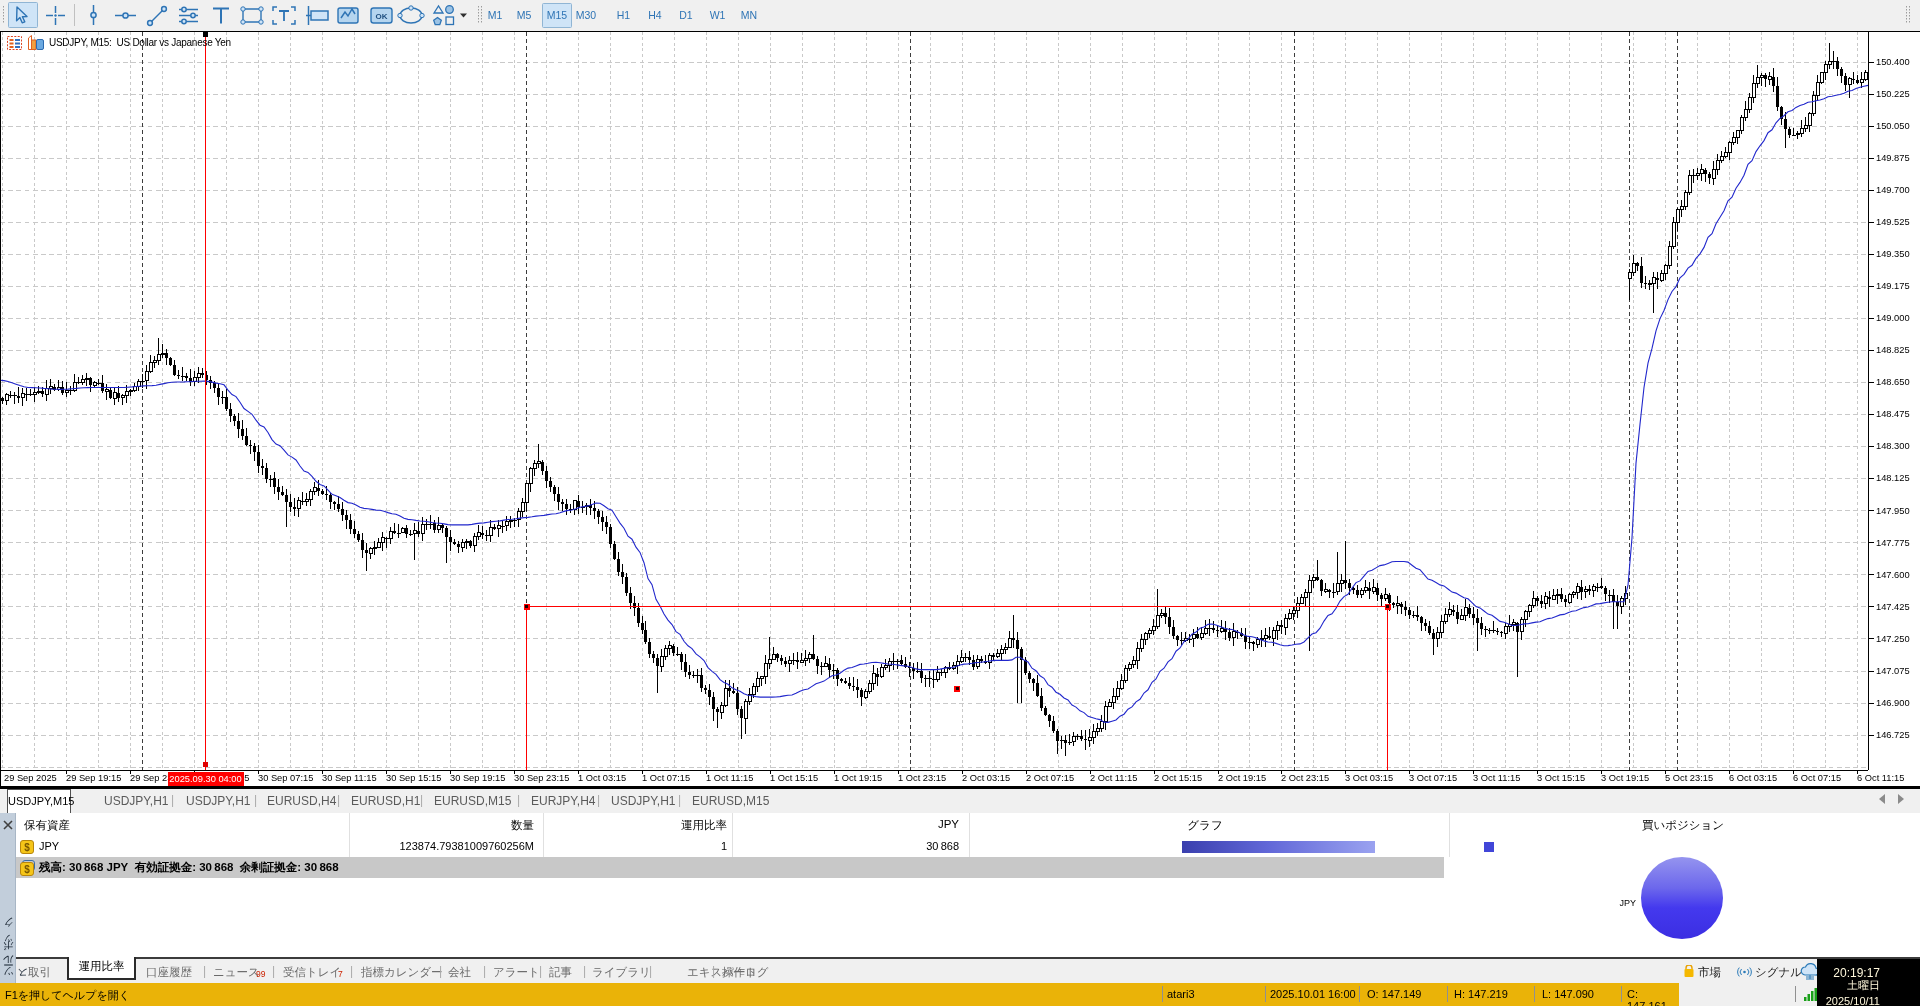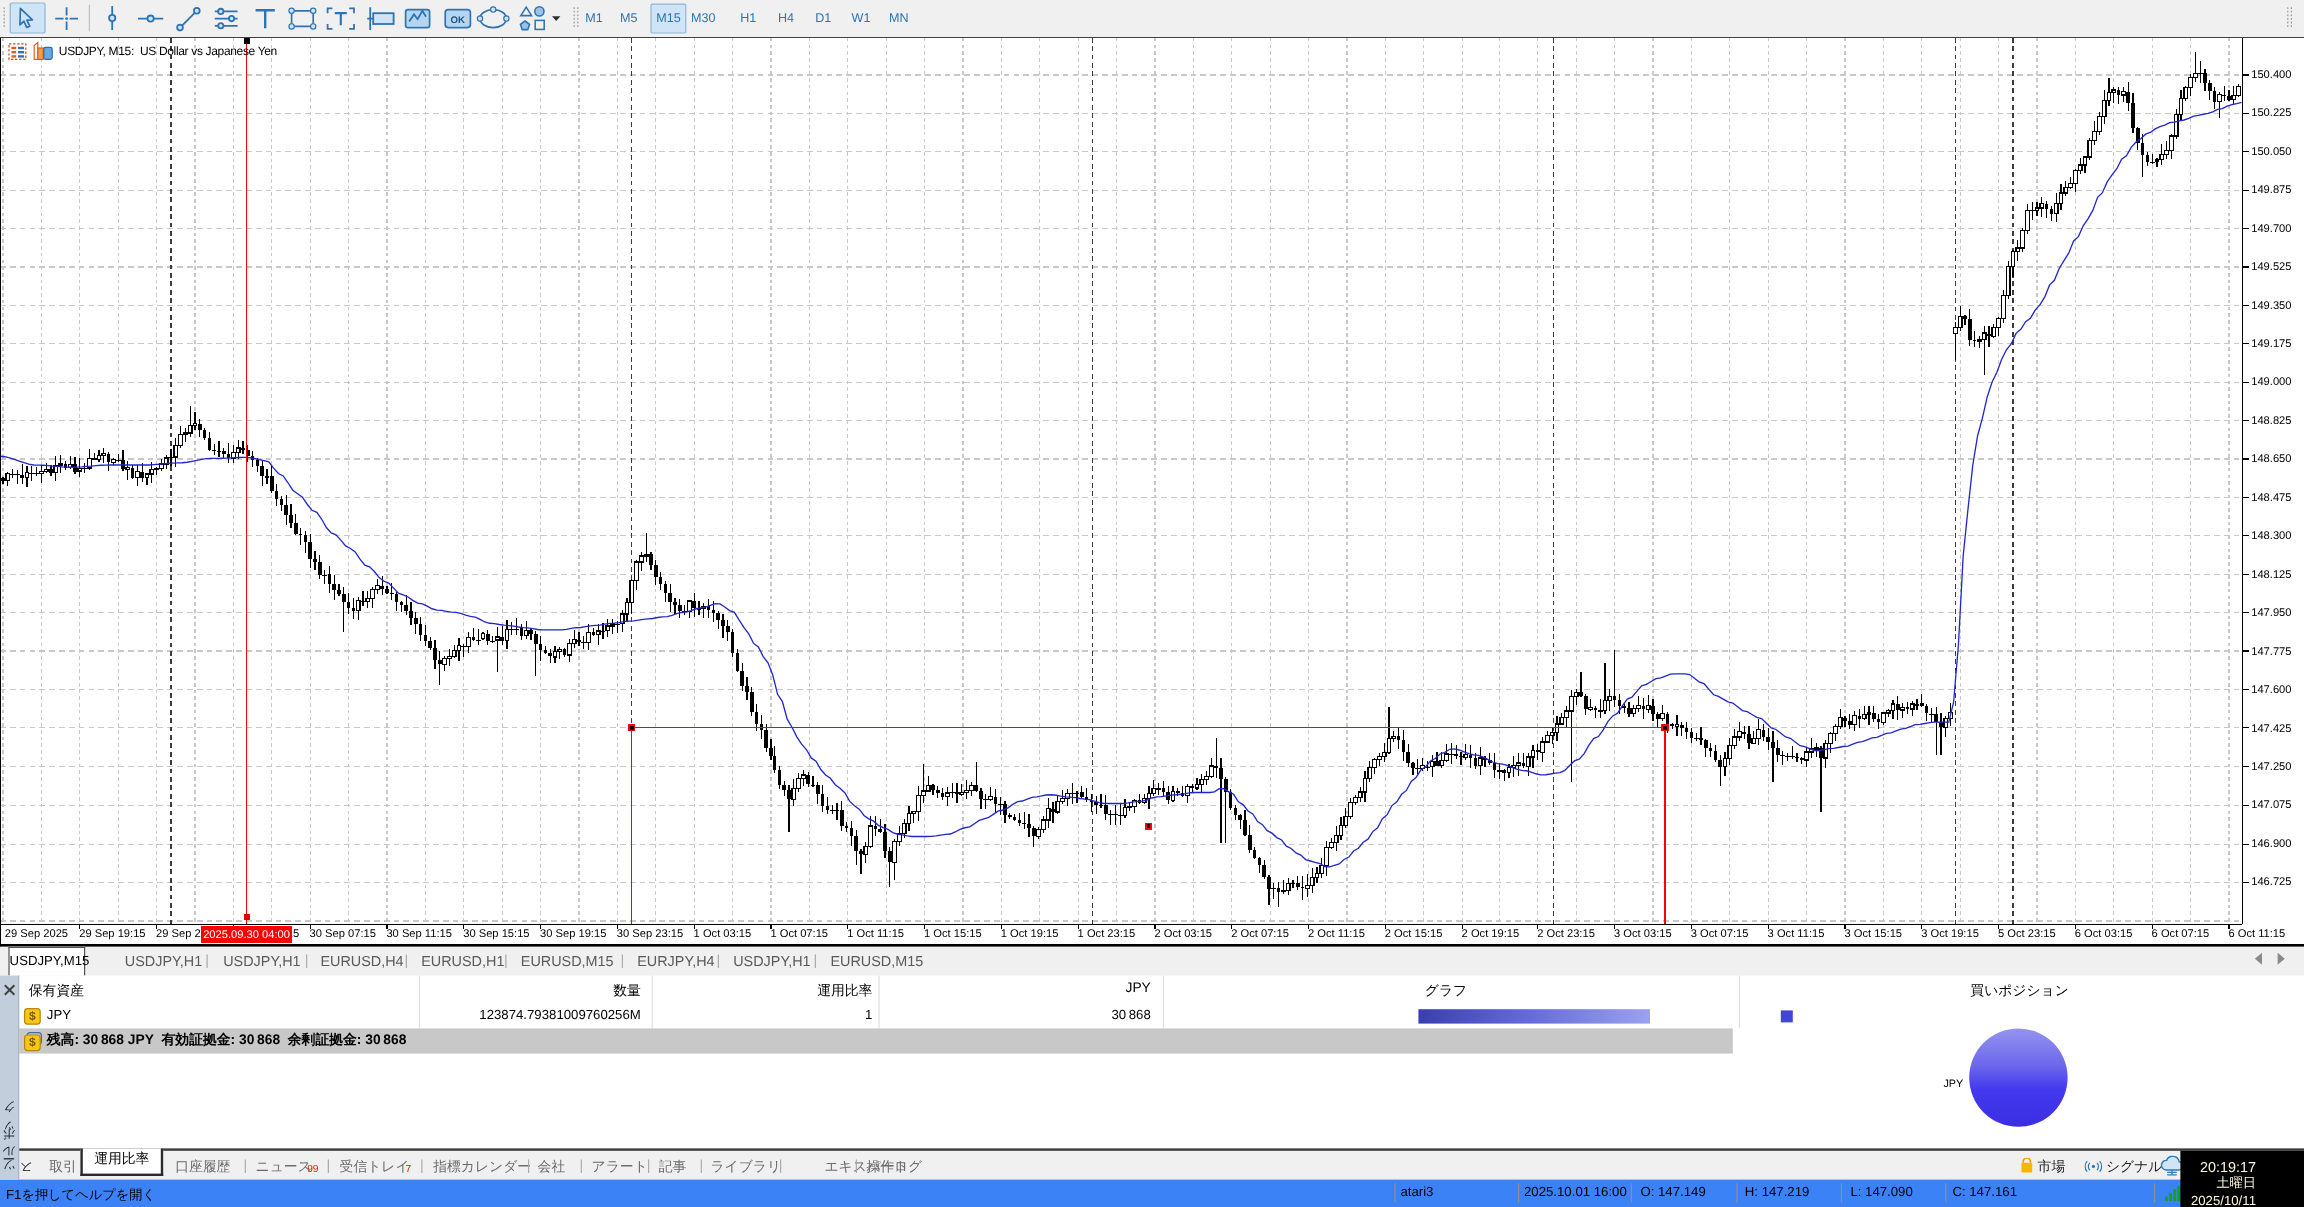--- a/index.html
+++ b/index.html
@@ -18,21 +18,21 @@
 .hdr{position:absolute;top:5px;font-size:11.5px;color:#000}
 .val{position:absolute;top:27px;font-size:11px;color:#000}
 #greyrow{position:absolute;left:16px;top:44px;width:1428px;height:21px;background:#c8c8c8;font-size:11.5px;font-weight:bold;color:#000;line-height:21px}
 #strip{left:0;top:813px;width:16px;height:170px;background:#c2cedb;border-right:1px solid #a8b6c5;z-index:6}
 #striptext{position:absolute;left:1px;top:100px;font-size:10.5px;color:#1a2633;writing-mode:vertical-rl;transform:rotate(180deg)}
 #btabrow{left:0;top:957px;width:1920px;height:26px;background:#f0f0f0;border-top:2px solid #3c3c3c}
 .btab{position:absolute;top:6px;font-size:11.5px;color:#6a6a6a}
 .bnum{position:absolute;top:10px;font-size:8.5px;color:#cc2200}
 .bsep{position:absolute;top:5px;font-size:12px;color:#aaa}
 #bacttab{position:absolute;left:67px;top:-2px;width:69px;height:23px;background:#fff;border:2px solid #2a2a2a;border-top:none;font-size:11.5px;color:#000;text-align:center;line-height:19px}
-#statusbar{left:0;top:983px;width:1920px;height:23px;background:#3b82f6;font-size:11px;color:#000}
+#statusbar{left:0;top:983px;width:1679px;height:23px;background:#eab308;font-size:11px;color:#000}
 .ssep{position:absolute;top:3px;width:1px;height:16px;background:#909090}
 .sfield{position:absolute;top:5px;font-size:11px;color:#000}
 #clock{left:1817px;top:959px;width:103px;height:47px;background:#000;color:#fff8dc;text-align:right}
 #clock div{position:absolute;right:40px;white-space:nowrap}
 #pie{position:absolute;left:1641px;top:44px;width:82px;height:82px;border-radius:50%;background:linear-gradient(180deg,#9594ef 0%,#6c67ec 38%,#4439ee 62%,#3b2ee2 100%)}
 #gbar{position:absolute;left:1182px;top:28px;width:193px;height:12px;background:linear-gradient(90deg,#3a3fae,#6268d8 45%,#9aa2f0)}
 #gsq{position:absolute;left:1484px;top:29px;width:10px;height:10px;background:#4146d8}
 .cur{position:absolute;width:14px;height:14px;background:#f5c518;border:1px solid #b8860b;border-radius:3px;font-size:10px;font-weight:bold;color:#7a5800;text-align:center;line-height:13px}
 </style></head>
 <body>
@@ -404,21 +404,21 @@
         <span class="cur" style="left:4px;top:5px">$</span>
         <span style="position:absolute;left:23px">残高: 30 868 JPY&nbsp; 有効証拠金: 30 868&nbsp; 余剰証拠金: 30 868</span>
       </div>
  <div id="pie"></div>
  <div style="position:absolute;left:1596px;top:85px;width:40px;text-align:right;font-size:9px">JPY</div>
 </div>
 <div class="abs" id="strip">
       <div id="striptext">ツールボックス</div>
     </div>
 <div class="abs" id="btabrow">
-      <span class="btab" style="left:41px">取引</span>
+      <span class="btab" style="left:28px">取引</span>
       <span class="btab" style="left:146px">口座履歴</span>
       <span class="btab" style="left:361px">指標カレンダー</span>
       <span class="btab" style="left:448px">会社</span>
       <span class="btab" style="left:493px">アラート</span>
       <span class="btab" style="left:549px">記事</span>
       <span class="btab" style="left:592px">ライブラリ</span>
       <span class="btab" style="left:687px">エキスパート</span>
       <span class="btab" style="left:722px">操作ログ</span>
       <span class="btab" style="left:213px">ニュース</span>
       <span class="bnum" style="left:256px">99</span>

